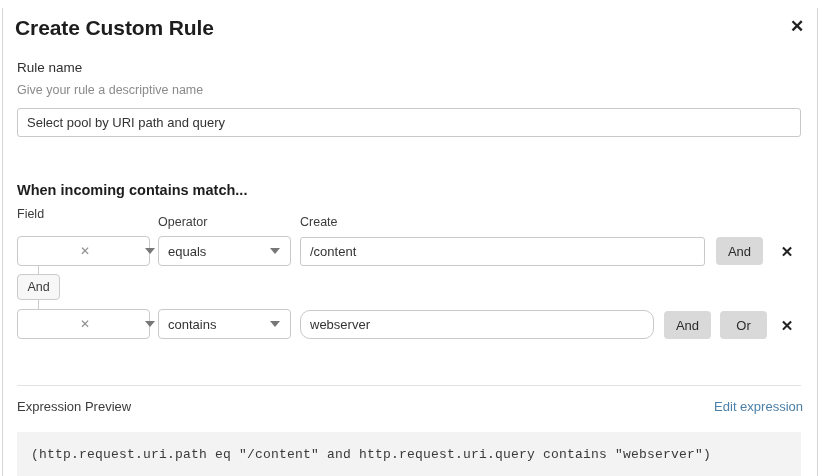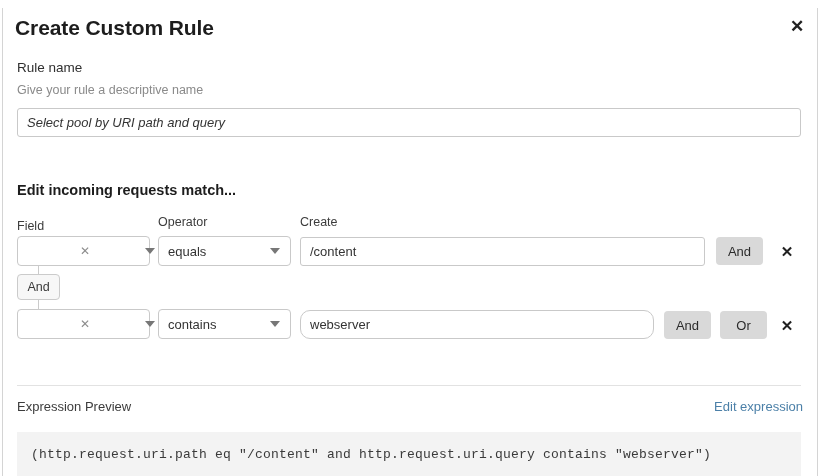--- a/index.html
+++ b/index.html
@@ -197,25 +197,25 @@
 
 <div class="dialog">
 
   <div class="dialog-title">Create Custom Rule</div>
 
   <div class="close-btn">✕</div>
 
   <div class="section-label" style="left:14px; top:52px;">Rule name</div>
   <div class="helper-text" style="left:14px; top:75px;">Give your rule a descriptive name</div>
 
-  <input class="text-input" style="left: 14px; top: 100px; width: 784px; height: 29px; font-style: italic;" value="Select pool by URI path and query">
-
-  <div class="heading" style="left:14px; top:174px;">Edit incoming requests match...</div>
-
-  <div class="col-label" style="left:14px; top:211px;">Field</div>
+  <input class="text-input" style="left: 14px; top: 100px; width: 784px; height: 29px;" value="Select pool by URI path and query">
+
+  <div class="heading" style="left:14px; top:174px;">When incoming contains match...</div>
+
+  <div class="col-label" style="left:14px; top:199px;">Field</div>
   <div class="col-label" style="left:155px; top:207px;">Operator</div>
   <div class="col-label" style="left:297px; top:207px;">Create</div>
 
   <div class="select-box" style="left:14px; top:228px; width:133px;">
     <span class="select-value">URI Path</span>
     <span class="select-clear">✕</span>
     <span class="caret"></span>
   </div>
 
   <div class="select-box" style="left:155px; top:228px; width:133px;">

